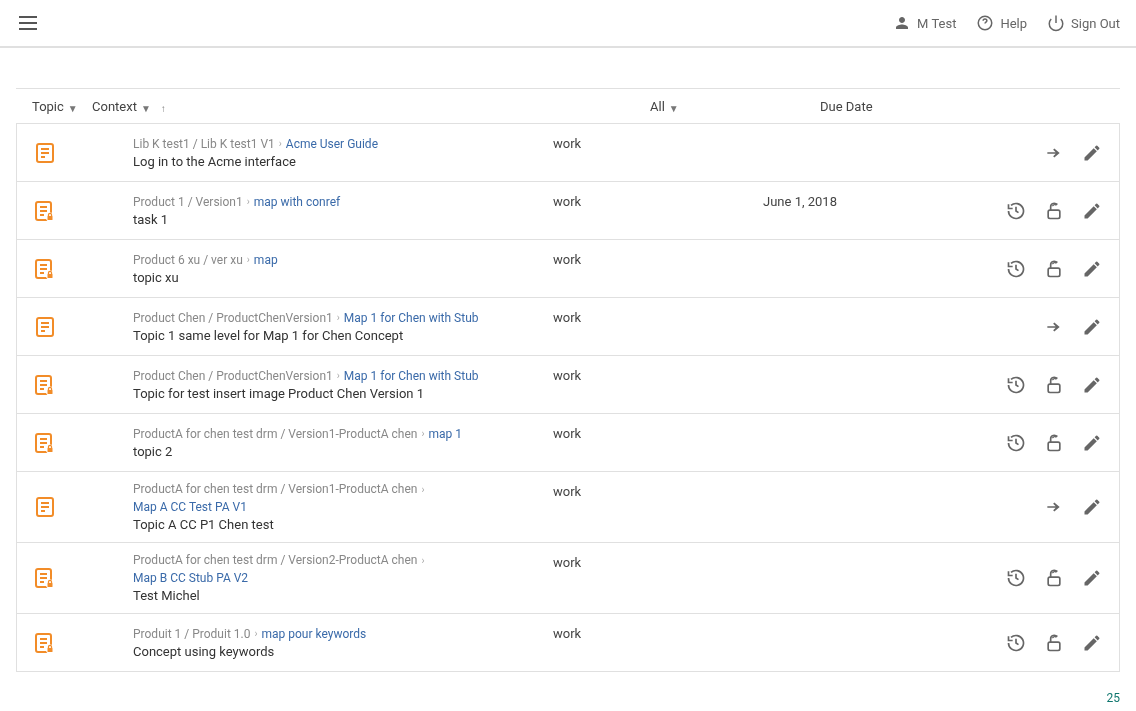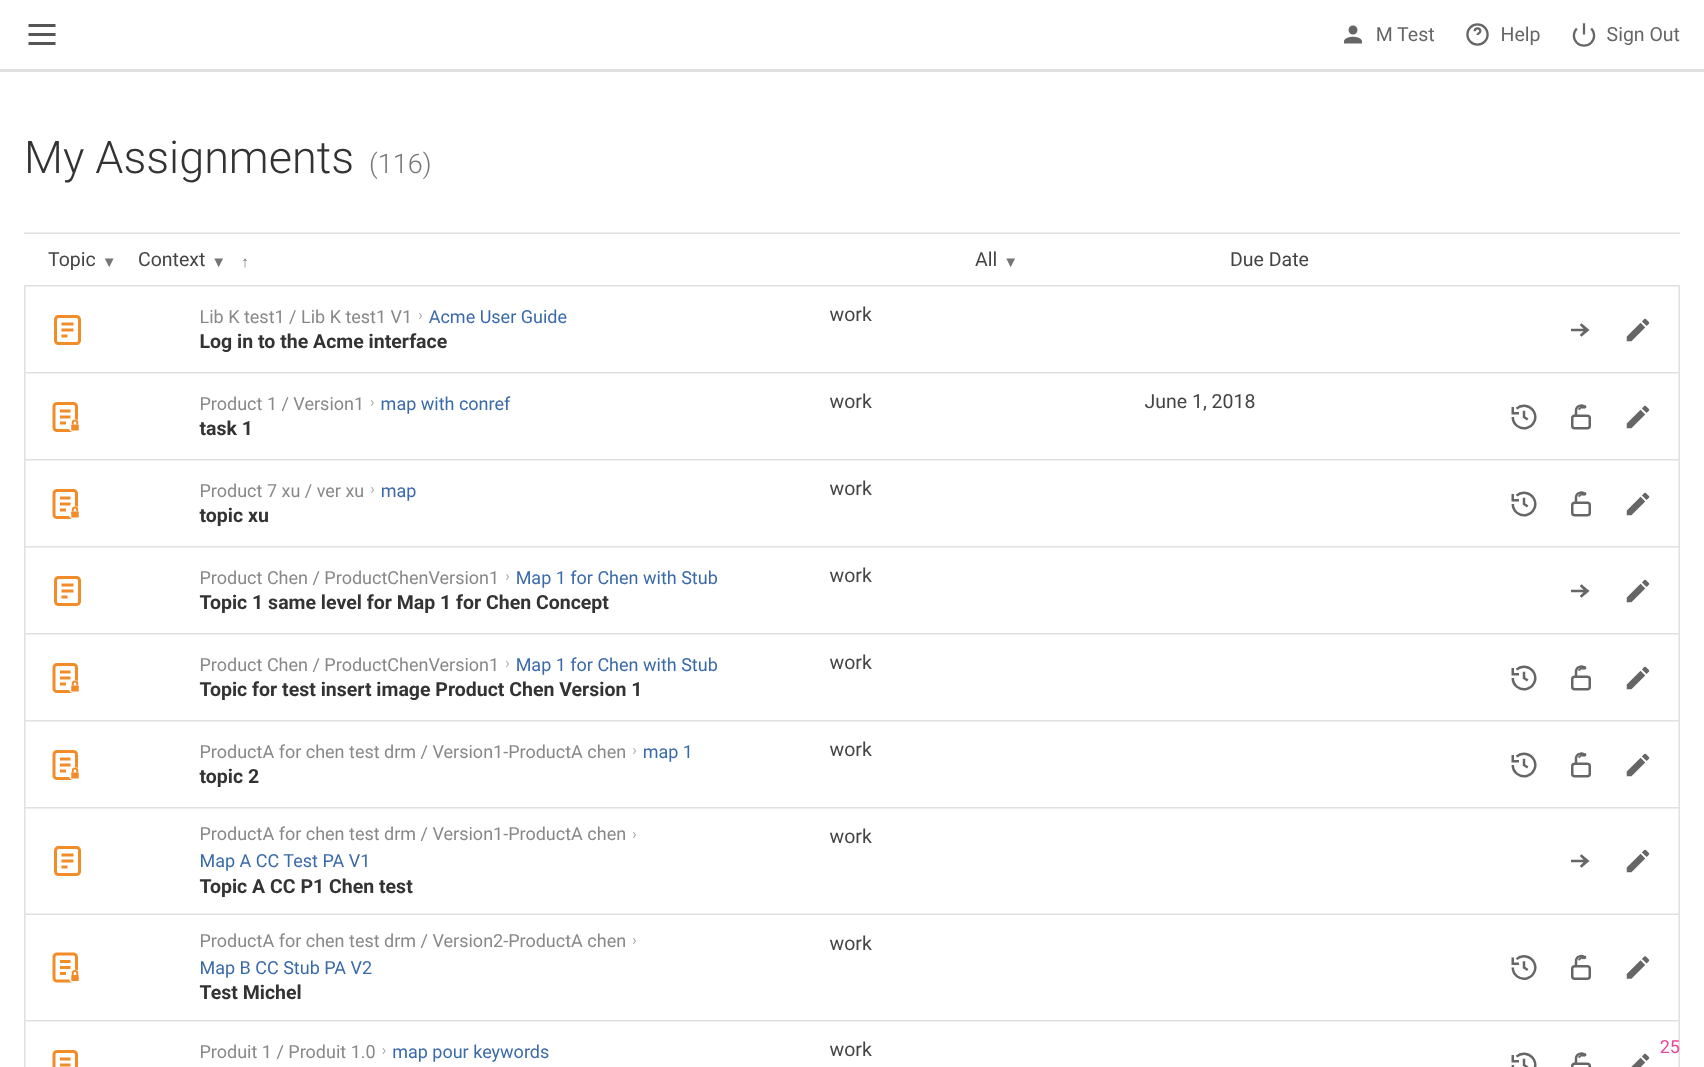--- a/index.html
+++ b/index.html
@@ -101,21 +101,21 @@
   margin-bottom: 3px;
   display: flex;
   flex-wrap: wrap;
   align-items: center;
   gap: 4px;
 }
 .breadcrumb .crumb-link { color: #3a6aa9; cursor: pointer; }
 .breadcrumb .sep { color: #aaa; font-size: 10px; }
 .row-title {
   font-size: 13px;
-  font-weight: bold;
+  font-weight: normal;
   color: #333;
 }
 .row-status {
   width: 170px;
   font-size: 13px;
   color: #444;
   align-self: flex-start;
   padding-top: 2px;
 }
 .row-due {
@@ -140,21 +140,21 @@
   display: flex;
   align-items: center;
   justify-content: center;
 }
 .action-btn svg { width: 20px; height: 20px; }
 .page-footer-num {
   position: fixed;
   bottom: 6px;
   right: 16px;
   font-size: 12px;
-  color: #ec4899;
+  color: #0f766e;
 }
 </style>
 </head>
 <body>
 
 <div class="topbar">
   <div class="hamburger">
     <svg viewBox="0 0 24 24" fill="none" stroke="currentColor" stroke-width="2">
         <line x1="3" y1="6" x2="21" y2="6"></line>
         <line x1="3" y1="12" x2="21" y2="12"></line>
@@ -179,24 +179,20 @@
   <div class="top-action">
     <svg viewBox="0 0 24 24" fill="none" stroke="currentColor" stroke-width="2">
         <path d="M18.4 6.6a9 9 0 1 1-12.8 0"></path>
         <line x1="12" y1="2" x2="12" y2="12"></line>
       </svg>
     <span>Sign Out</span>
   </div>
 </div>
 
 <div class="page-content">
-  <div class="page-title-row">
-    <h1 class="page-title">My Assignments</h1>
-    <span class="page-count">(116)</span>
-  </div>
 
   <div class="table-header">
     <div class="th col-topic sortable">
       <span>Topic</span>
       <span class="arrow-down">▼</span>
     </div>
     <div class="th col-context sortable">
       <span>Context</span>
       <span class="arrow-down">▼</span>
       <span class="arrow-up">↑</span>
@@ -296,21 +292,21 @@
             <line x1="7" y1="8" x2="14" y2="8" stroke="#f28c28" stroke-width="2"></line>
             <line x1="7" y1="12" x2="14" y2="12" stroke="#f28c28" stroke-width="2"></line>
             <line x1="7" y1="16" x2="11" y2="16" stroke="#f28c28" stroke-width="2"></line>
             <circle cx="17" cy="18" r="4.5" fill="#fff"></circle>
             <rect x="14.5" y="17" width="5" height="4" rx="0.5" fill="#f28c28"></rect>
             <path d="M15.5 17v-1.2a1.5 1.5 0 0 1 3 0V17" stroke="#f28c28" stroke-width="1.3" fill="none"></path>
           </svg>
         </div>
         <div class="row-main">
           <div class="breadcrumb">
-            <span>Product 7 xu / ver xu</span>
+            <span>Product 6 xu / ver xu</span>
             <span class="sep">›</span>
             <span class="crumb-link">map</span>
           </div>
           <div class="row-title">topic xu</div>
         </div>
         <div class="row-status">work</div>
         <div class="row-due"></div>
         <div class="row-actions">
           <div class="action-btn">
             <svg viewBox="0 0 24 24" fill="none" stroke="currentColor" stroke-width="2">

